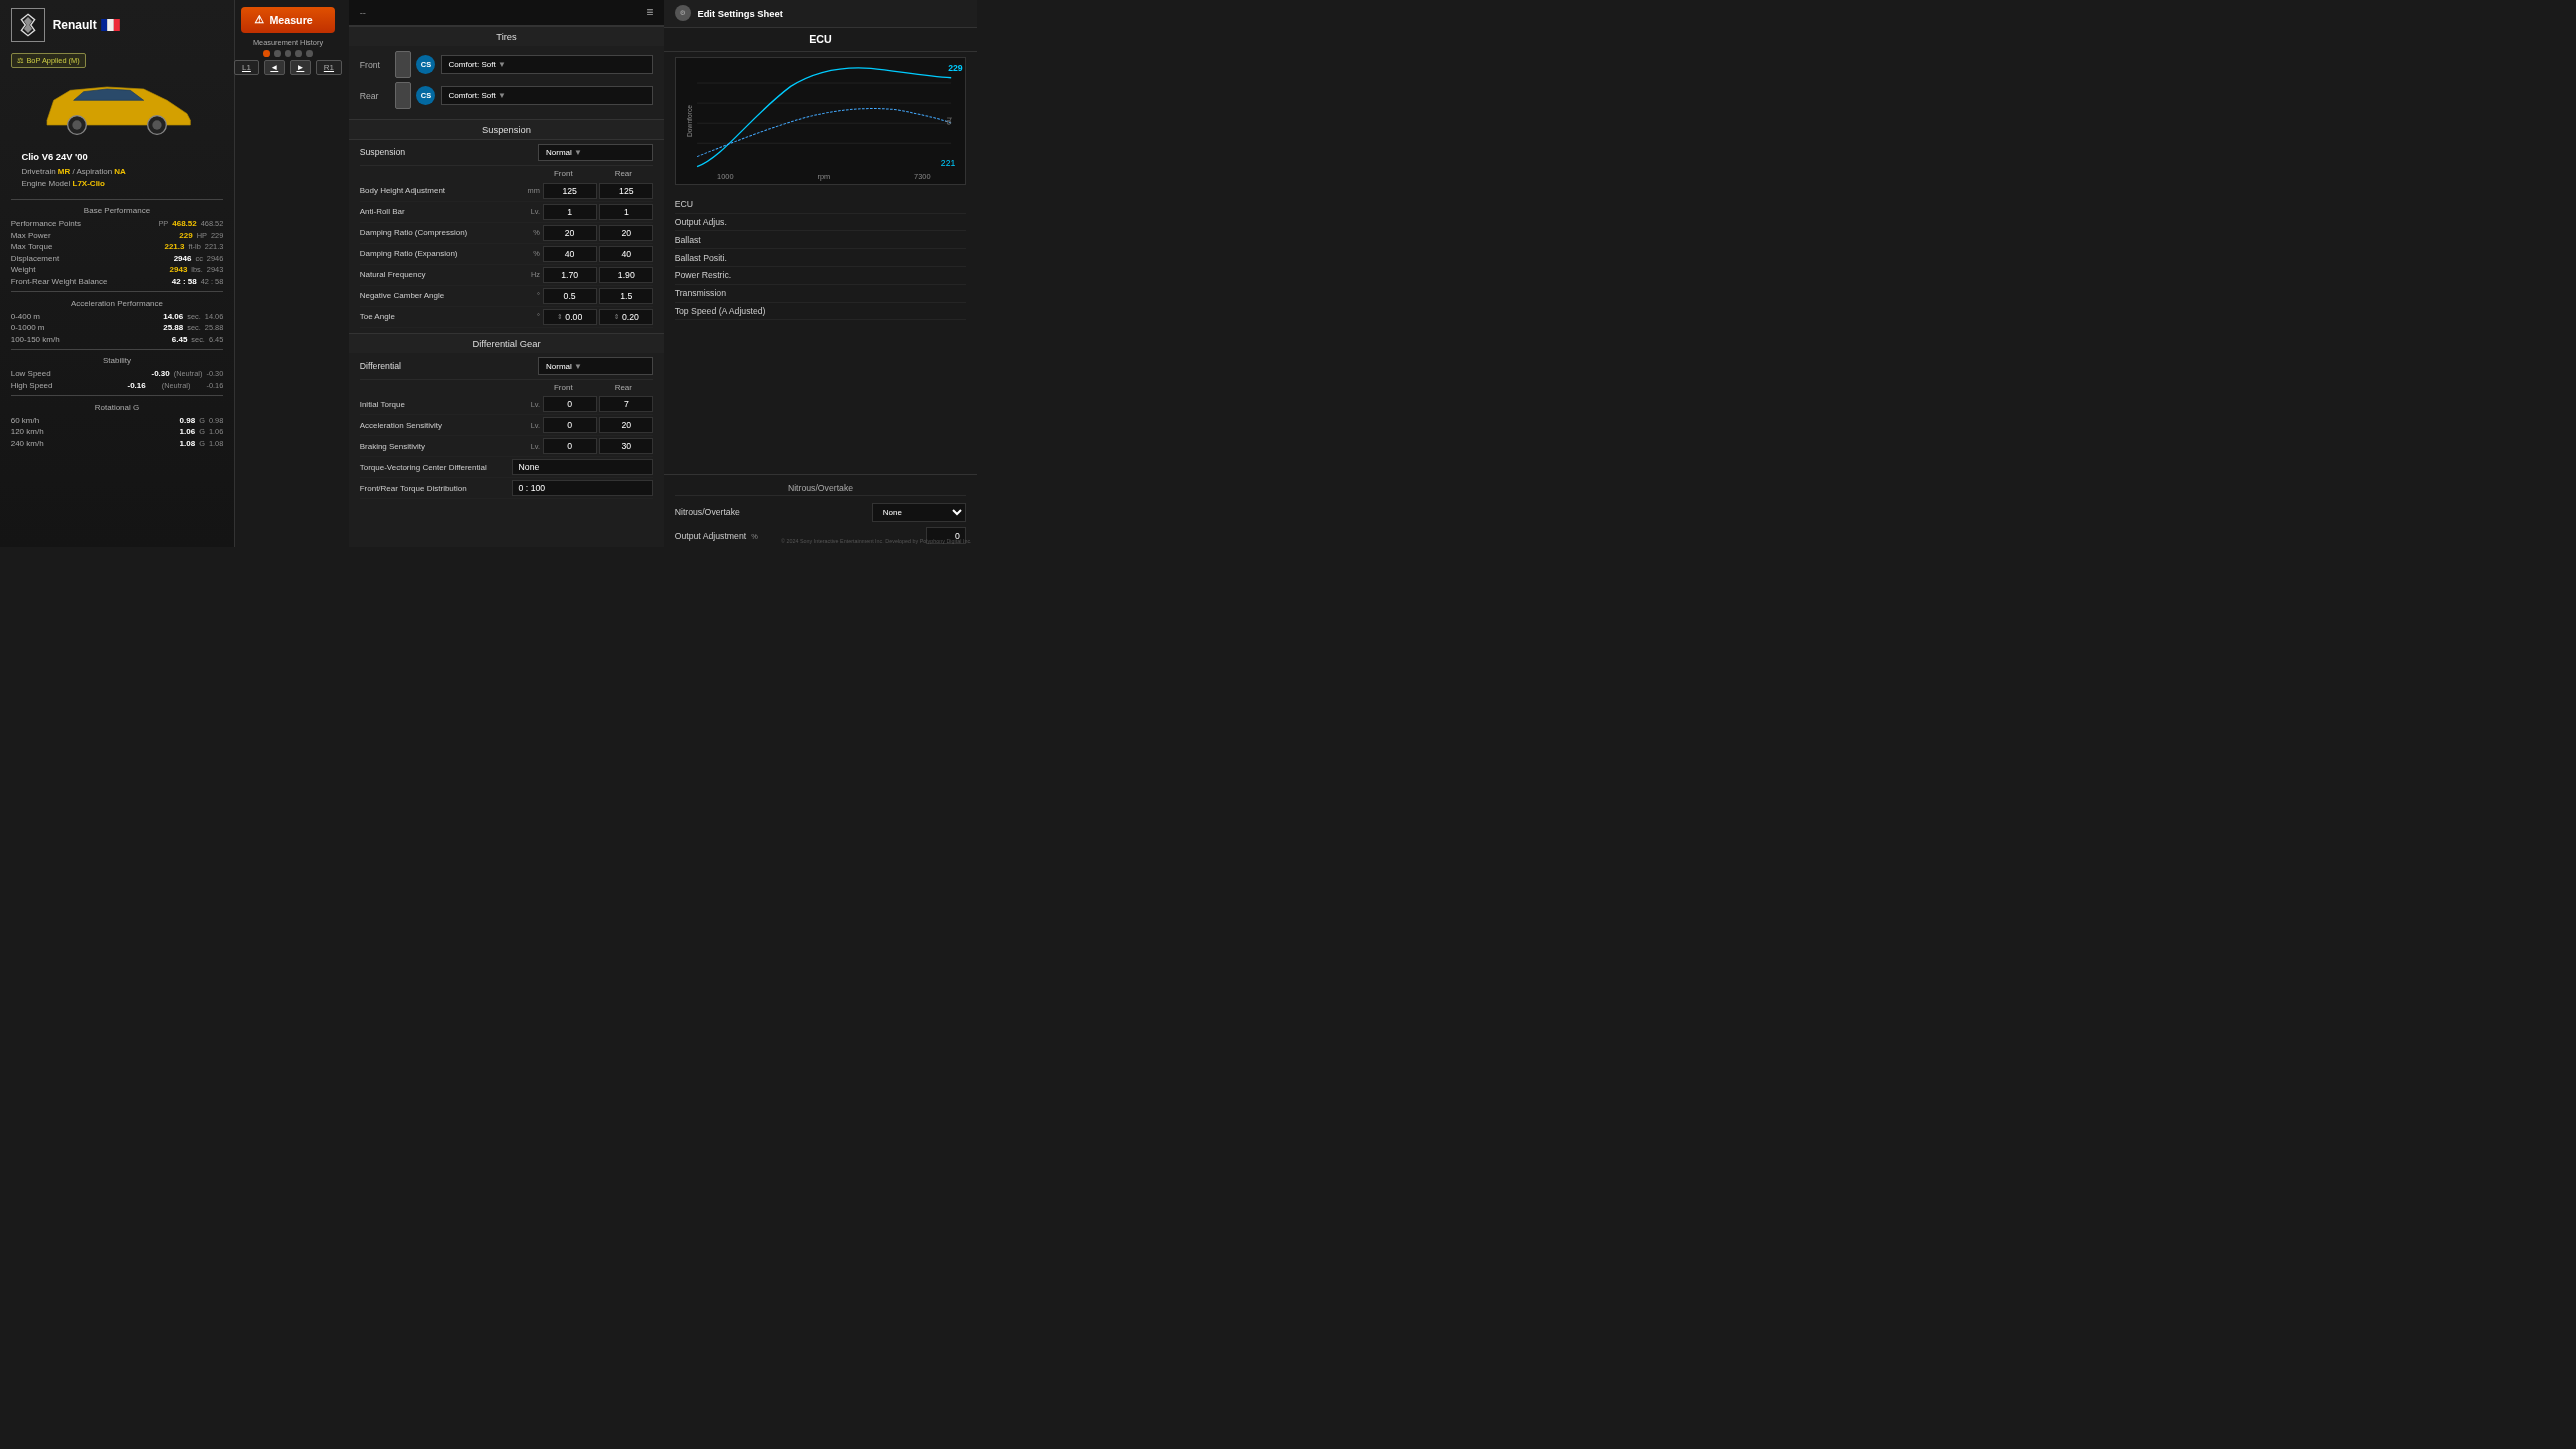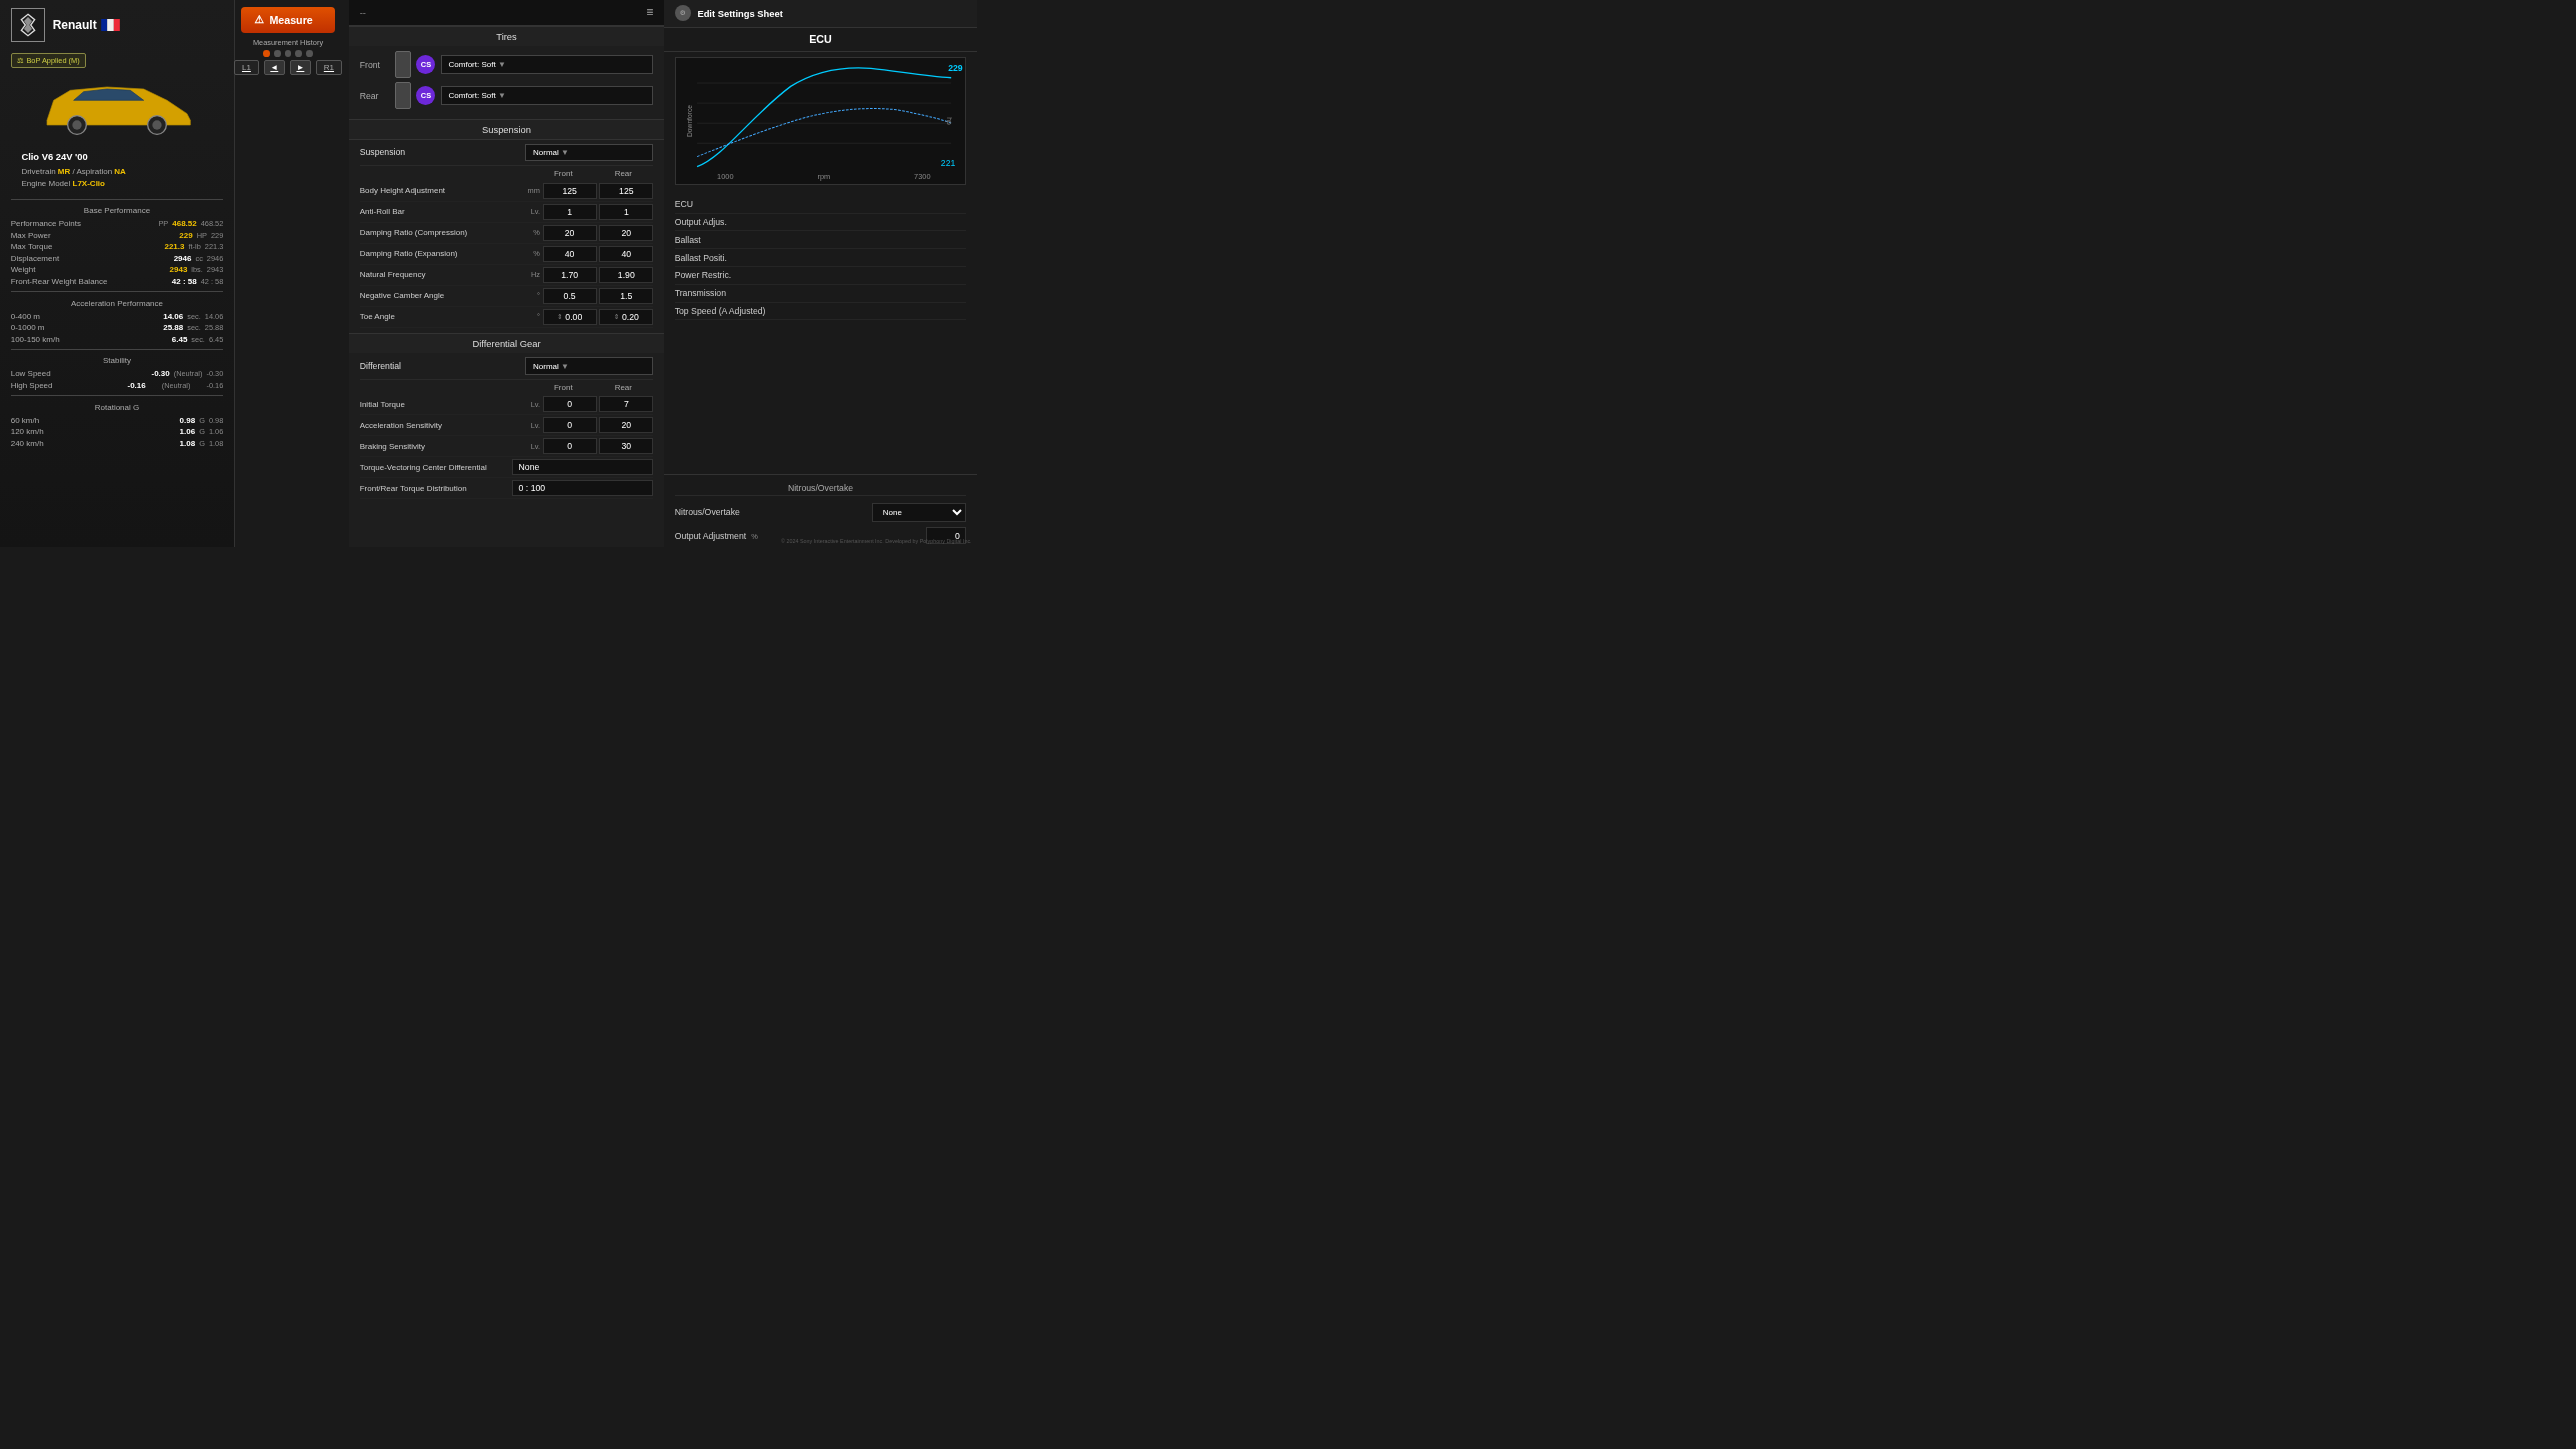--- a/index.html
+++ b/index.html
@@ -219,21 +219,21 @@
     .tire-label { font-size: 8.7px; color: #aaa; width: 30px; }
 
     .tire-icon {
       width: 16px; height: 27px;
       background: #444;
       border: 1.3px solid #666;
       border-radius: 2px;
     }
 
     .cs-badge {
-      background: #6d28d9;
+      background: #0369a1;
       color: #fff;
       font-size: 7.4px;
       font-weight: bold;
       width: 19px; height: 19px;
       border-radius: 50%;
       display: flex;
       align-items: center;
       justify-content: center;
     }
 
@@ -271,21 +271,21 @@
     }
 
     .susp-label { font-size: 8.7px; color: #ddd; }
 
     .susp-select {
       background: #111;
       border: 0.7px solid #444;
       color: #fff;
       padding: 3.4px 6.7px;
       font-size: 8px;
-      width: 128px;
+      width: 115px;
     }
 
     .col-headers {
       display: flex;
       justify-content: flex-end;
       gap: 0;
       padding: 2.7px 0;
       font-size: 8px;
       color: #aaa;
     }

